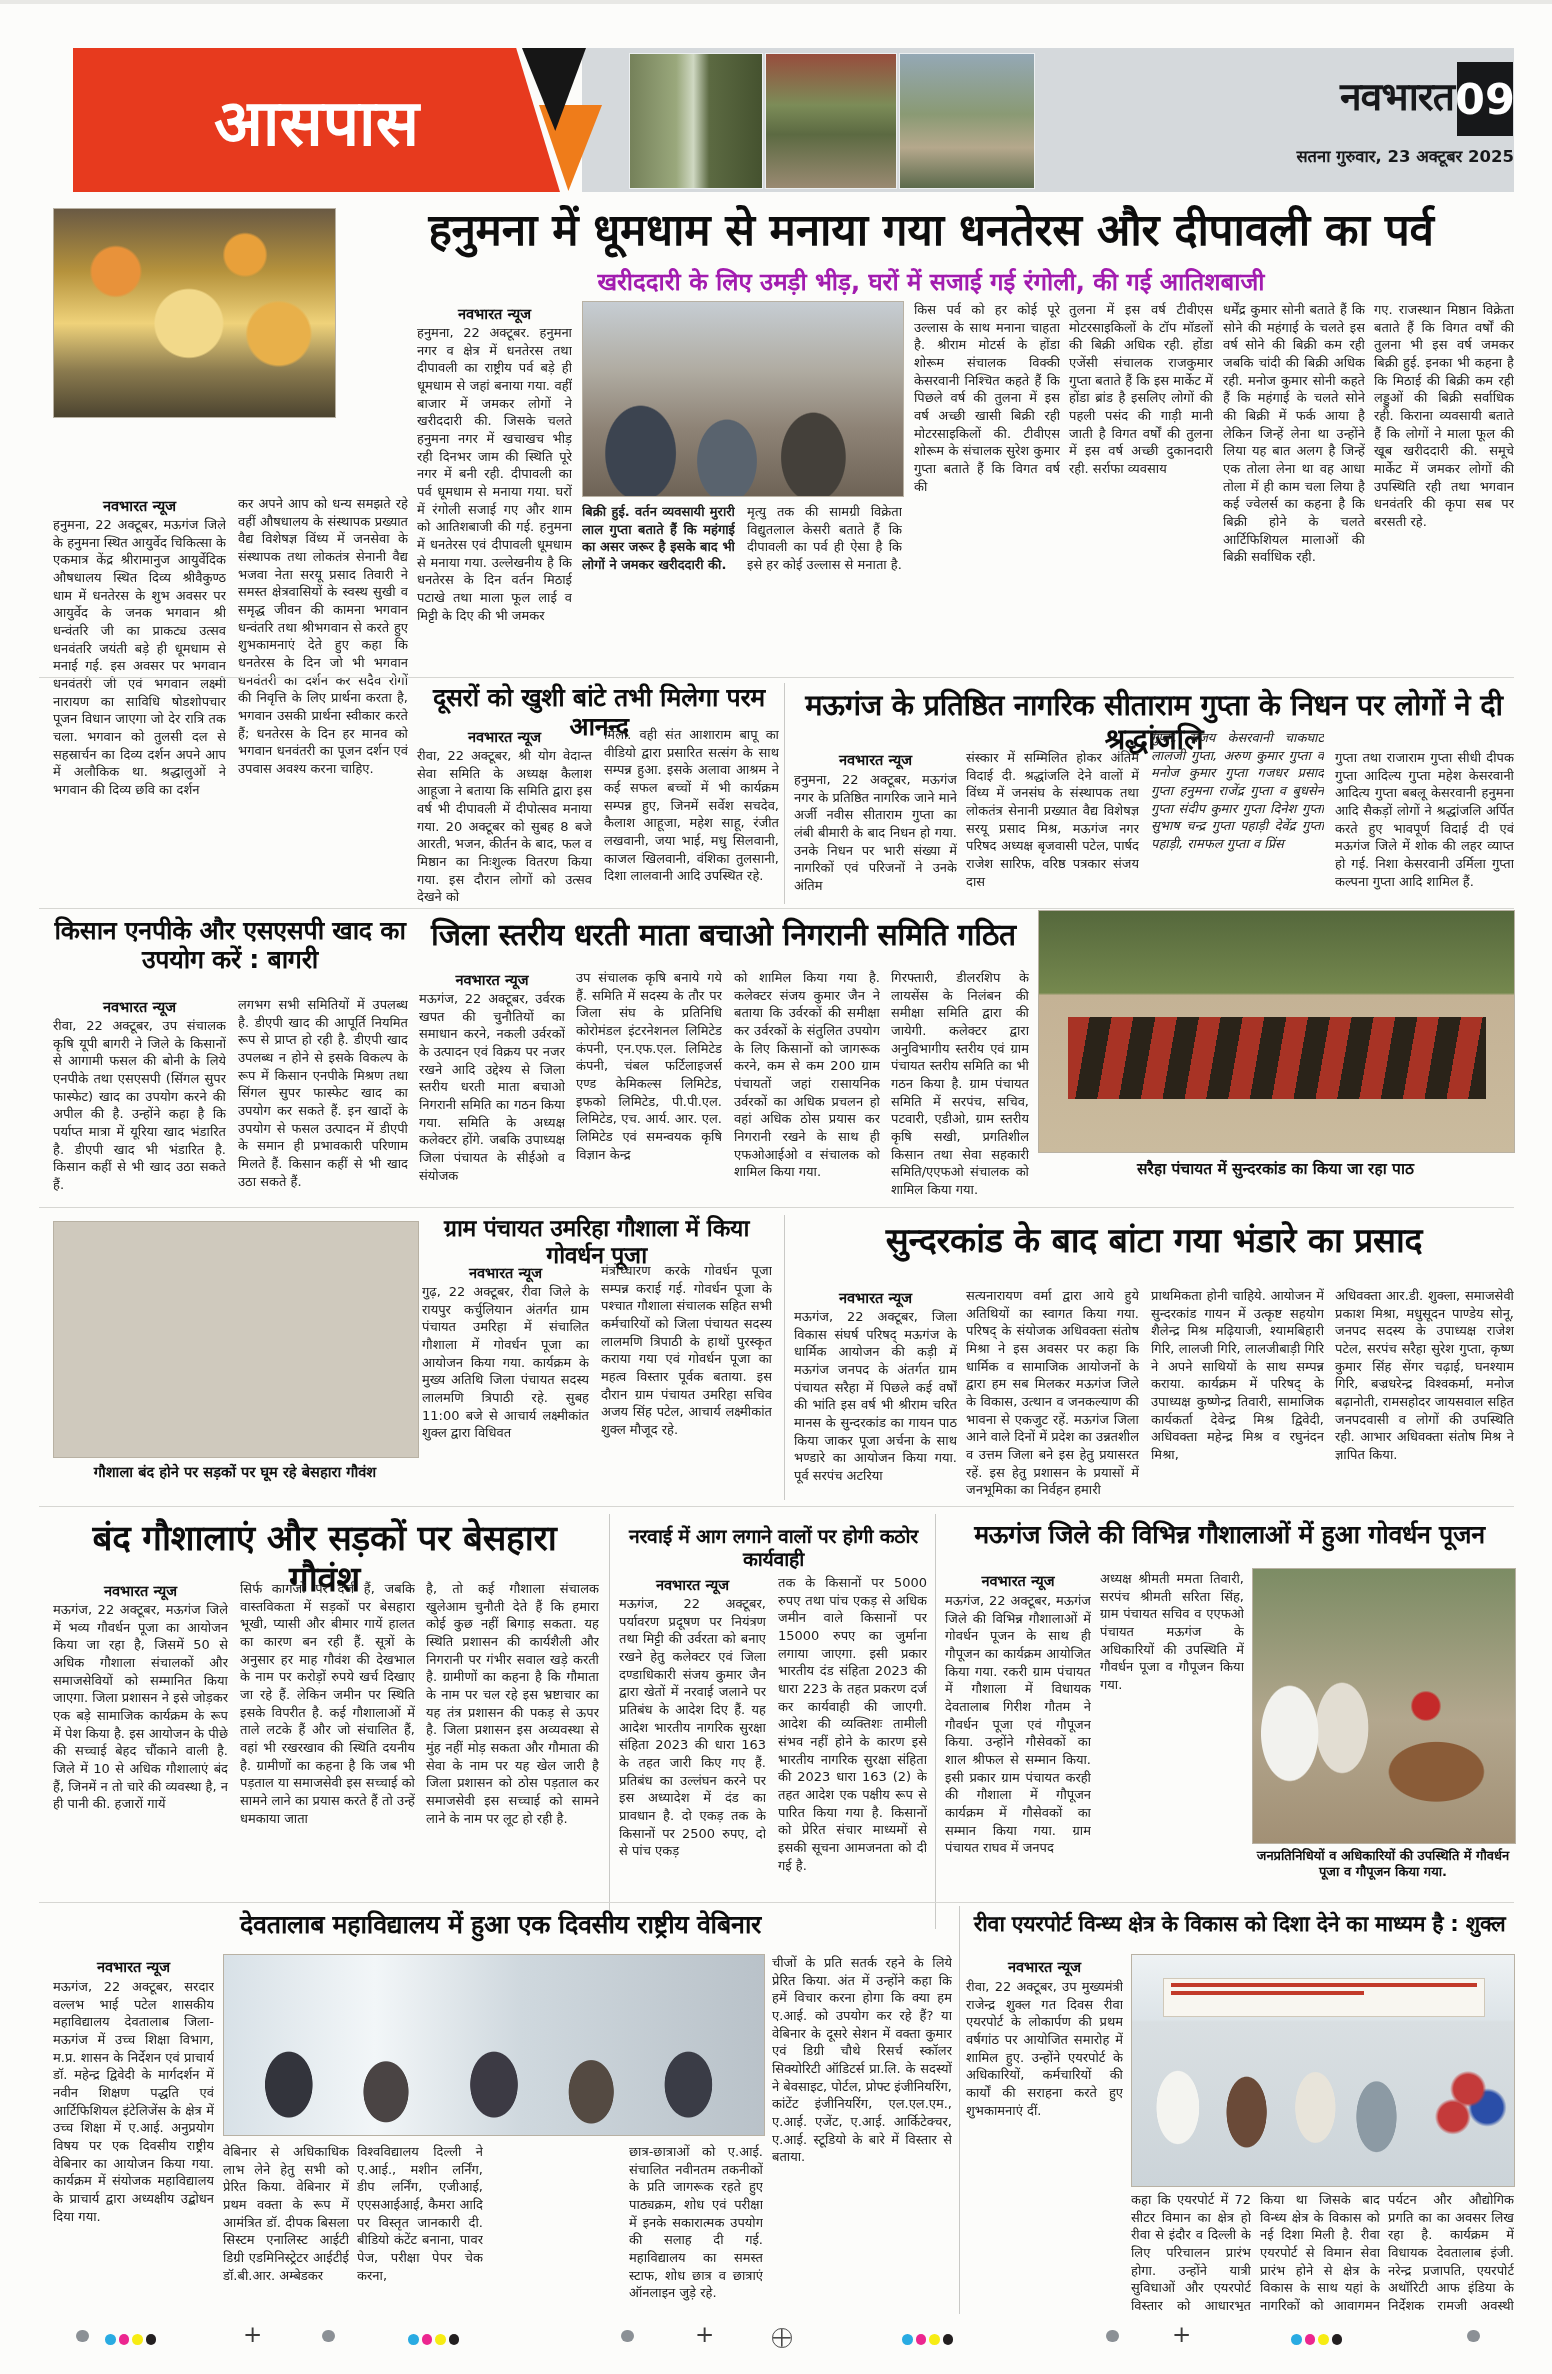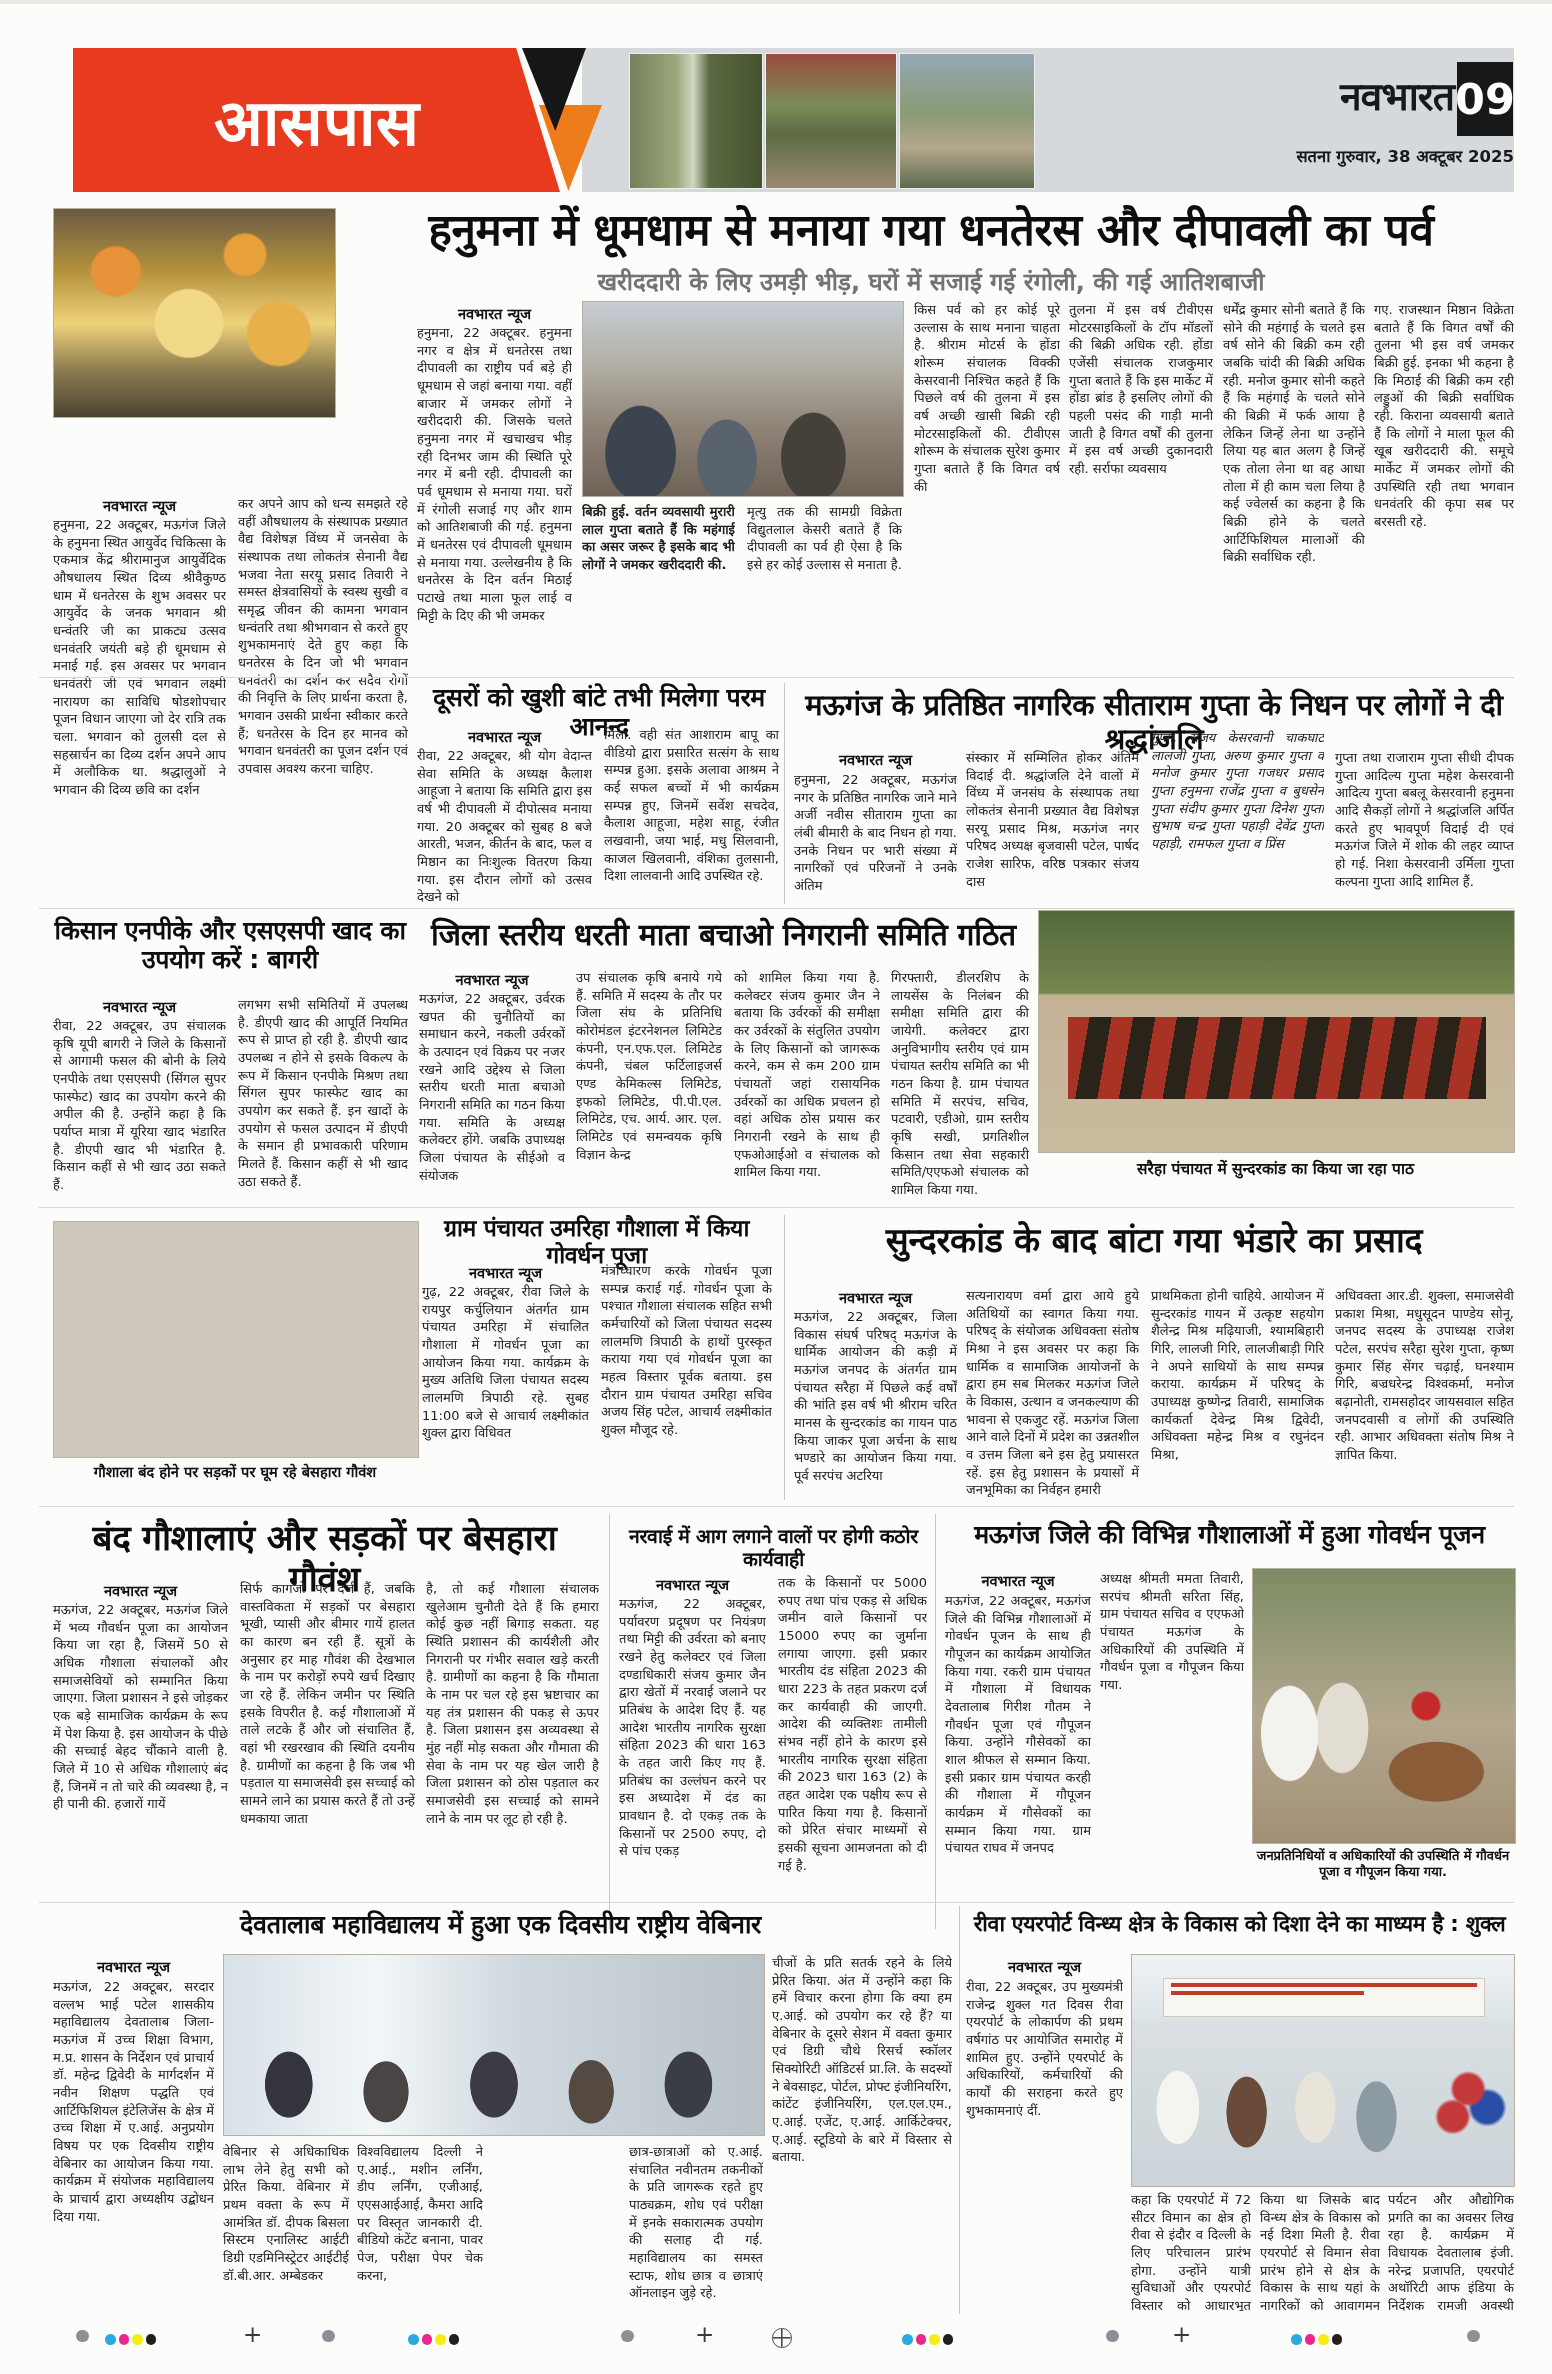--- a/index.html
+++ b/index.html
@@ -1,20 +1,20 @@
 <!DOCTYPE html>
 <html lang="hi"><head>
 <meta charset="utf-8">
 <style>
   html,body{margin:0;padding:0;background:#e8e8e5;}
   .page{position:relative;width:1553px;height:2375px;margin:4px auto;background:#fcfcfa;
         font-family:"DejaVu Sans","Liberation Sans",sans-serif;color:#1c1c1c;overflow:hidden;}
   .abs{position:absolute;}
   .hl{font-weight:800;color:#0d0d0d;line-height:1.16;text-align:center;letter-spacing:-0.3px;}
-  .sub{font-weight:600;color:#737373;text-align:center;}
+  .sub{font-weight:600;color:#a21caf;text-align:center;}
   .dl{font-weight:700;text-align:center;font-size:14.6px;color:#111;}
   .col{font-size:13px;line-height:1.36;text-align:justify;overflow:hidden;color:#202020;}
   .cap{font-weight:700;text-align:center;font-size:15.5px;color:#111;}
   .cap-sm{font-weight:700;text-align:center;font-size:13px;color:#111;line-height:1.25;}
   .photo{border:1px solid #b8b1a3;background:#cfc9bd;}
   .vline{width:1px;background:#c9c9c6;}
   .hline{height:1px;background:#d6d6d2;}
 
   
   .mast-red{left:73px;top:44px;width:487px;height:144px;background:#e73a1e;
@@ -102,21 +102,21 @@
     <span>आसपास</span>
   </div>
   <div class="abs header-gray"></div>
   <div class="abs hphoto hp1"></div>
   <div class="abs hphoto hp2"></div>
   <div class="abs hphoto hp3"></div>
   <div class="abs" style="left:1291px;top:64px;width:163px;text-align:right;">
     <span class="brand-name">नवभारत</span>
   </div>
   <div class="abs pagebox">09</div>
-  <div class="abs edate" style="left:1203px;top:140px;width:311px;">सतना गुरुवार, 38 अक्टूबर 2025</div>
+  <div class="abs edate" style="left:1203px;top:140px;width:311px;">सतना गुरुवार, 23 अक्टूबर 2025</div>
 
   <div class="abs photo ph-deity" style="left:53px;top:204px;width:281px;height:208px;"></div>
   <div class="abs dl" style="left:53px;top:491px;width:173px;">नवभारत न्यूज</div>
   <div class="abs col" style="left:53px;top:512px;width:173px;height:386px;">हनुमना, 22 अक्टूबर, मऊगंज जिले के हनुमना स्थित आयुर्वेद चिकित्सा के एकमात्र केंद्र श्रीरामानुज आयुर्वेदिक औषधालय स्थित दिव्य श्रीवैकुण्ठ धाम में धनतेरस के शुभ अवसर पर आयुर्वेद के जनक भगवान श्री धन्वंतरि जी का प्राकट्य उत्सव धनवंतरि जयंती बड़े ही धूमधाम से मनाई गई. इस अवसर पर भगवान धनवंतरी जी एवं भगवान लक्ष्मी नारायण का साविधि षोडशोपचार पूजन विधान जाएगा जो देर रात्रि तक चला. भगवान को तुलसी दल से सहस्रार्चन का दिव्य दर्शन अपने आप में अलौकिक था. श्रद्धालुओं ने भगवान की दिव्य छवि का दर्शन</div>
   <div class="abs col" style="left:238px;top:491px;width:170px;height:408px;">कर अपने आप को धन्य समझते रहे वहीं औषधालय के संस्थापक प्रख्यात वैद्य विशेषज्ञ विंध्य में जनसेवा के संस्थापक तथा लोकतंत्र सेनानी वैद्य भजवा नेता सरयू प्रसाद तिवारी ने समस्त क्षेत्रवासियों के स्वस्थ सुखी व समृद्ध जीवन की कामना भगवान धन्वंतरि तथा श्रीभगवान से करते हुए शुभकामनाएं देते हुए कहा कि धनतेरस के दिन जो भी भगवान धनवंतरी का दर्शन कर सदैव रोगों की निवृत्ति के लिए प्रार्थना करता है, भगवान उसकी प्रार्थना स्वीकार करते हैं; धनतेरस के दिन हर मानव को भगवान धनवंतरी का पूजन दर्शन एवं उपवास अवश्य करना चाहिए.</div>
 
   <div class="abs hl" style="left:349px;top:200px;width:1164px;font-size:44px;">हनुमना में धूमधाम से मनाया गया धनतेरस और दीपावली का पर्व</div>
   <div class="abs sub" style="left:349px;top:260px;width:1164px;font-size:24px;">खरीददारी के लिए उमड़ी भीड़, घरों में सजाई गई रंगोली, की गई आतिशबाजी</div>
   <div class="abs dl" style="left:417px;top:299px;width:155px;">नवभारत न्यूज</div>
   <div class="abs col" style="left:417px;top:320px;width:155px;height:349px;">हनुमना, 22 अक्टूबर. हनुमना नगर व क्षेत्र में धनतेरस तथा दीपावली का राष्ट्रीय पर्व बड़े ही धूमधाम से जहां बनाया गया. वहीं बाजार में जमकर लोगों ने खरीददारी की. जिसके चलते हनुमना नगर में खचाखच भीड़ रही दिनभर जाम की स्थिति पूरे नगर में बनी रही. दीपावली का पर्व धूमधाम से मनाया गया. घरों में रंगोली सजाई गए और शाम को आतिशबाजी की गई. हनुमना में धनतेरस एवं दीपावली धूमधाम से मनाया गया. उल्लेखनीय है कि धनतेरस के दिन वर्तन मिठाई पटाखे तथा माला फूल लाई व मिट्टी के दिए की भी जमकर</div>

